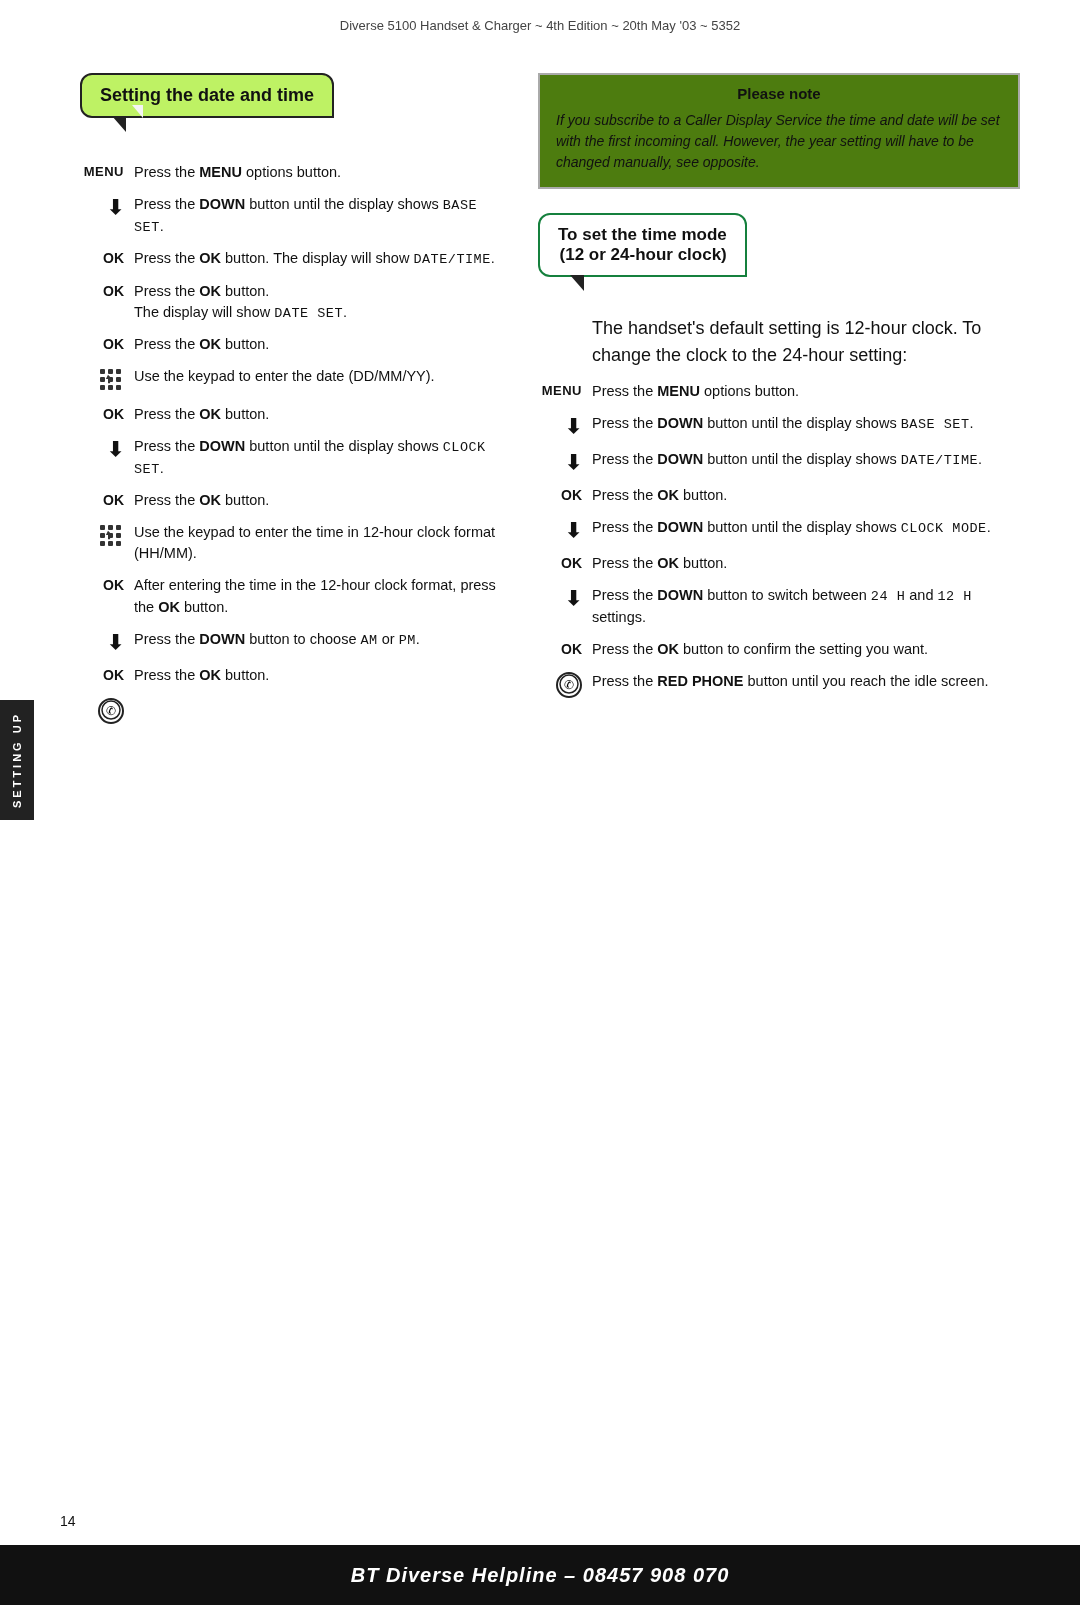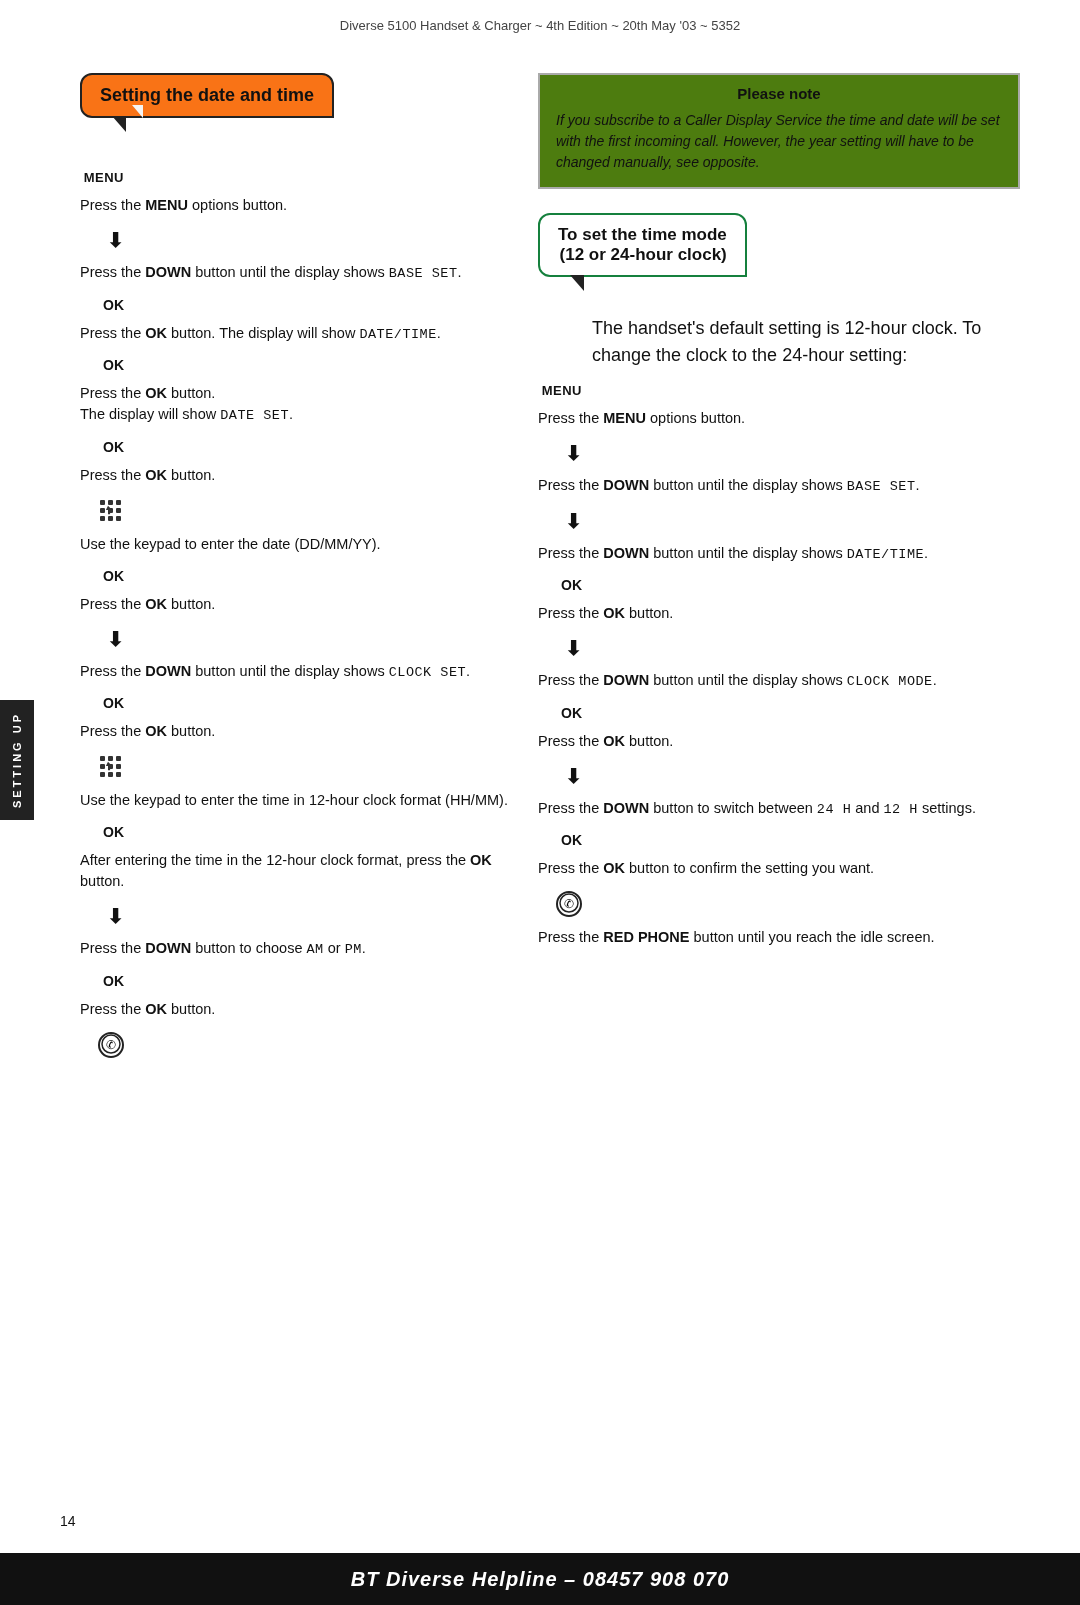--- a/index.html
+++ b/index.html
@@ -36,22 +36,22 @@
       flex: 1;
     }
 
     
     .section-title-box {
       border: 2px solid #222;
       border-radius: 12px 12px 0 12px;
       padding: 10px 18px;
       font-size: 18px;
       font-weight: bold;
-      background: #f97316;
-      margin-bottom: 24px;
+      background: #bef264;
+      margin-bottom: 18px;
       display: inline-block;
       position: relative;
     }
     .section-title-box::after {
       content: '';
       position: absolute;
       bottom: -16px;
       left: 30px;
       width: 0;
       height: 0;
@@ -71,21 +71,21 @@
       border-top: 13px solid #f5f5f5;
       z-index: 2;
     }
 
     .step-list {
       margin-top: 10px;
     }
 
     .step-row {
       display: flex;
-      flex-direction: column;
+      flex-direction: row;
       align-items: flex-start;
       margin-bottom: 11px;
       gap: 10px;
     }
 
     .step-label {
       min-width: 44px;
       font-weight: bold;
       font-size: 14px;
       text-align: right;
@@ -204,21 +204,21 @@
       transform: rotate(180deg);
       text-transform: uppercase;
     }
 
     
     .page-footer {
       position: absolute;
       bottom: 0;
       left: 0;
       right: 0;
-      height: 52px;
+      height: 60px;
       background: #111;
       display: flex;
       align-items: center;
       justify-content: center;
     }
     .page-footer-text {
       color: #fff;
       font-size: 20px;
       font-style: italic;
       font-weight: bold;

